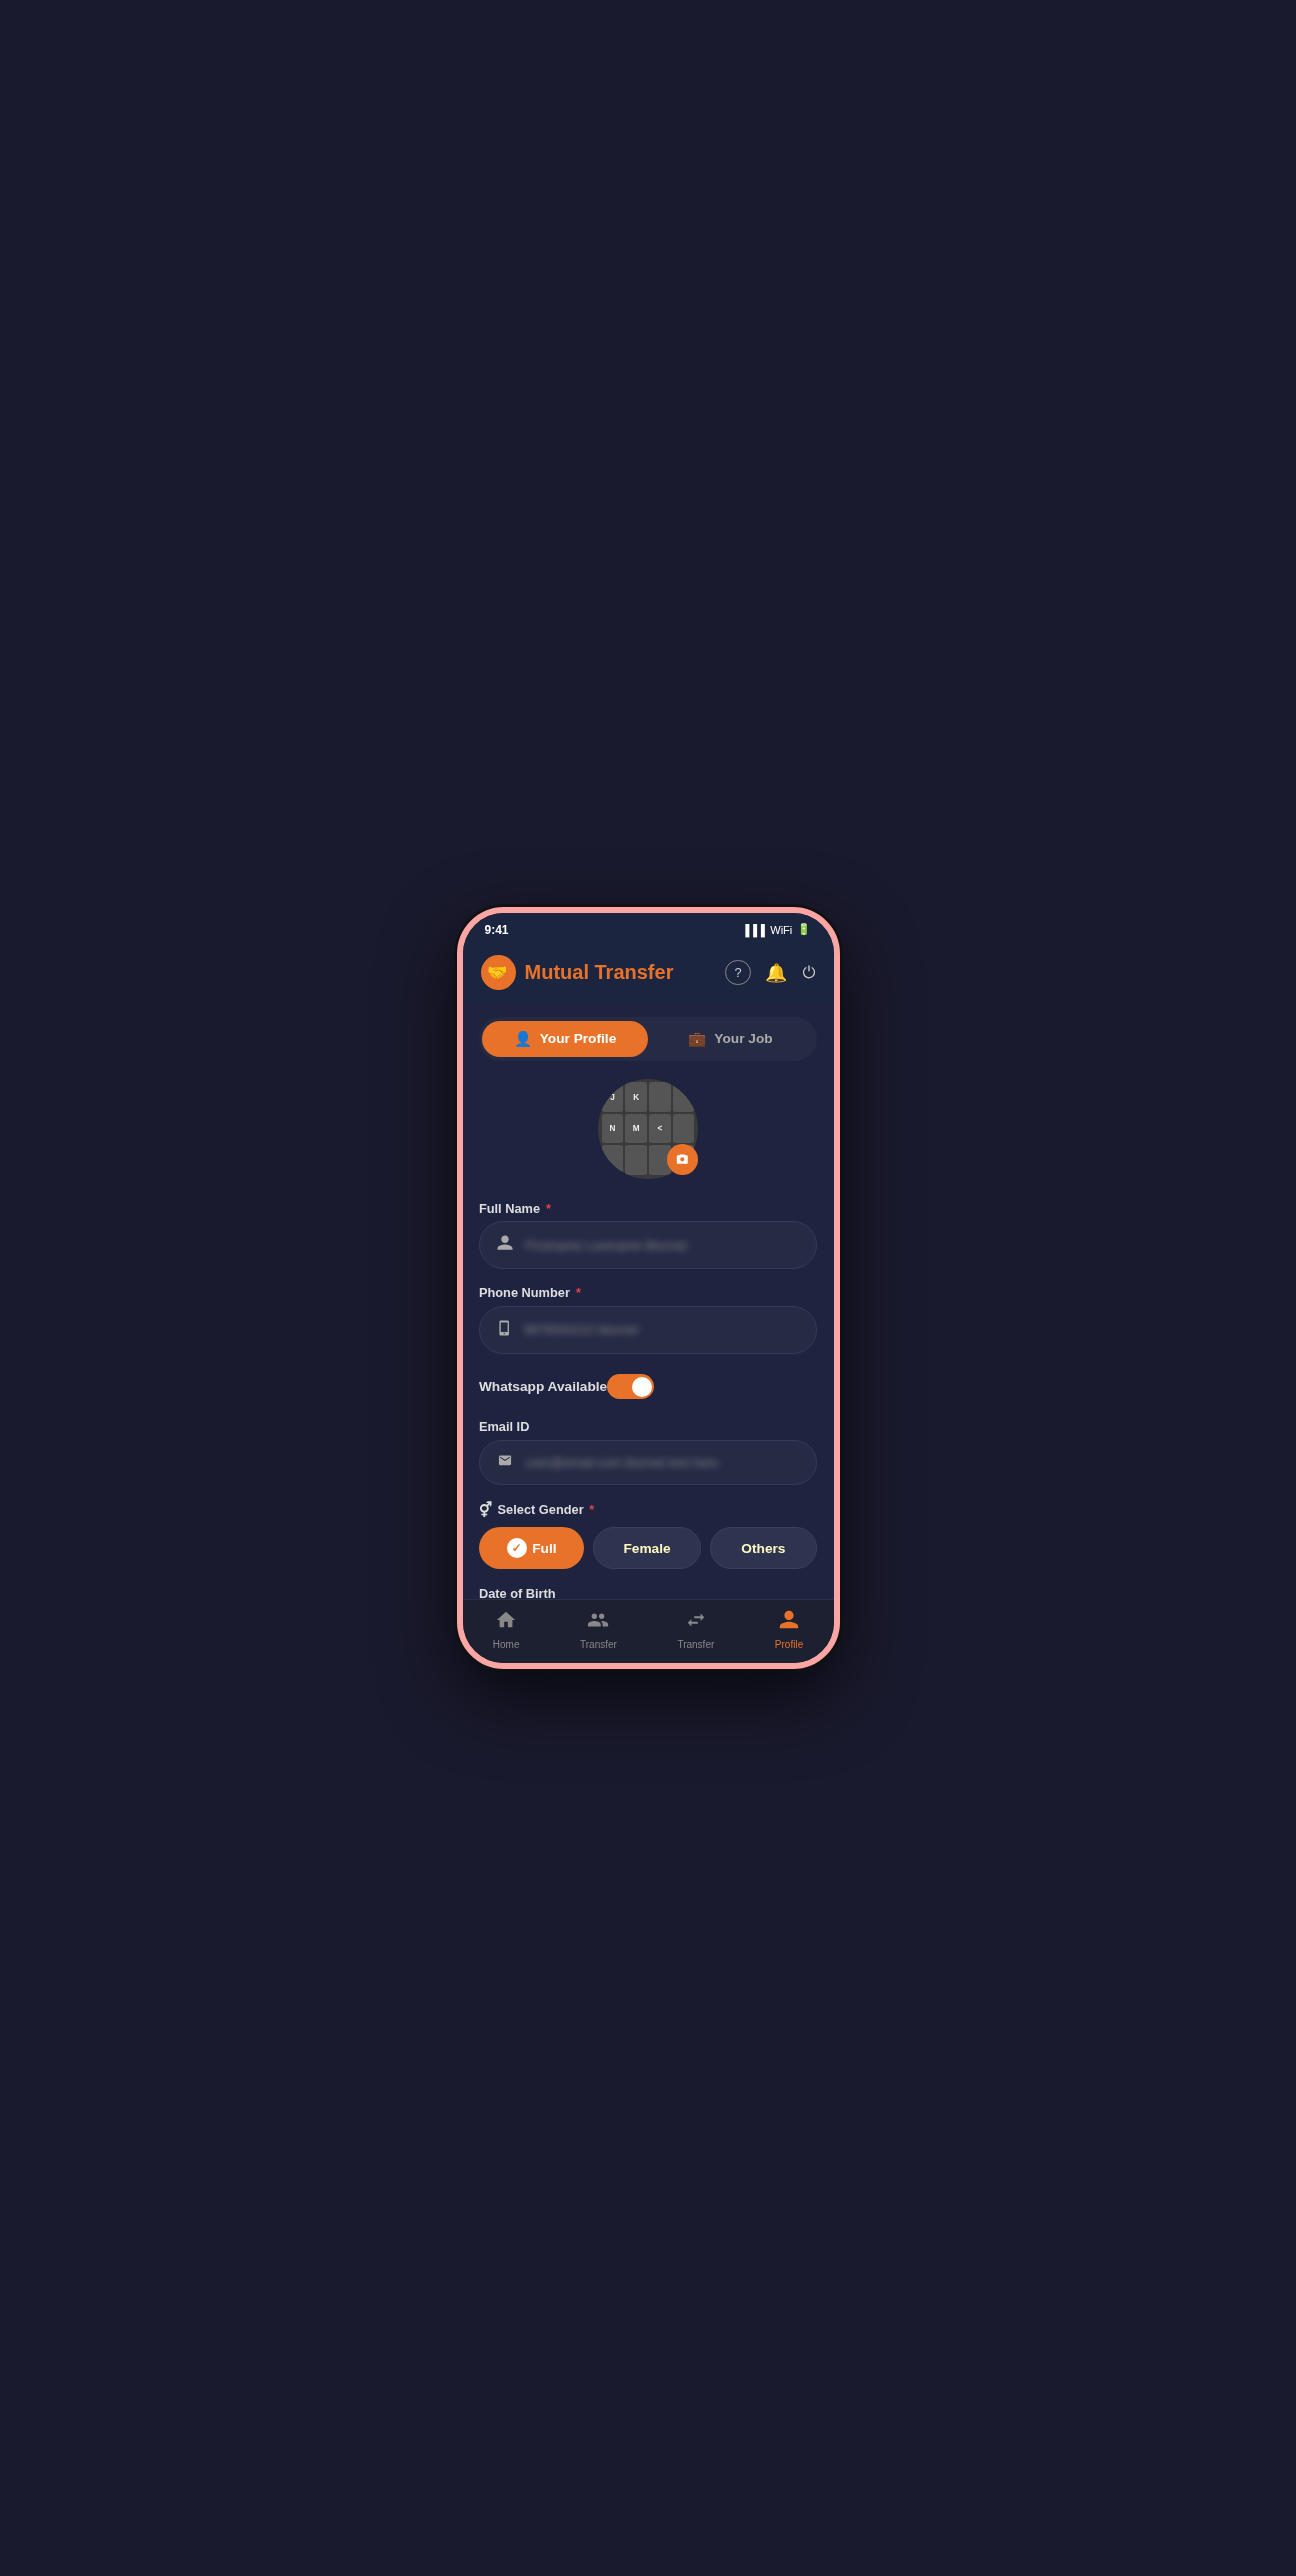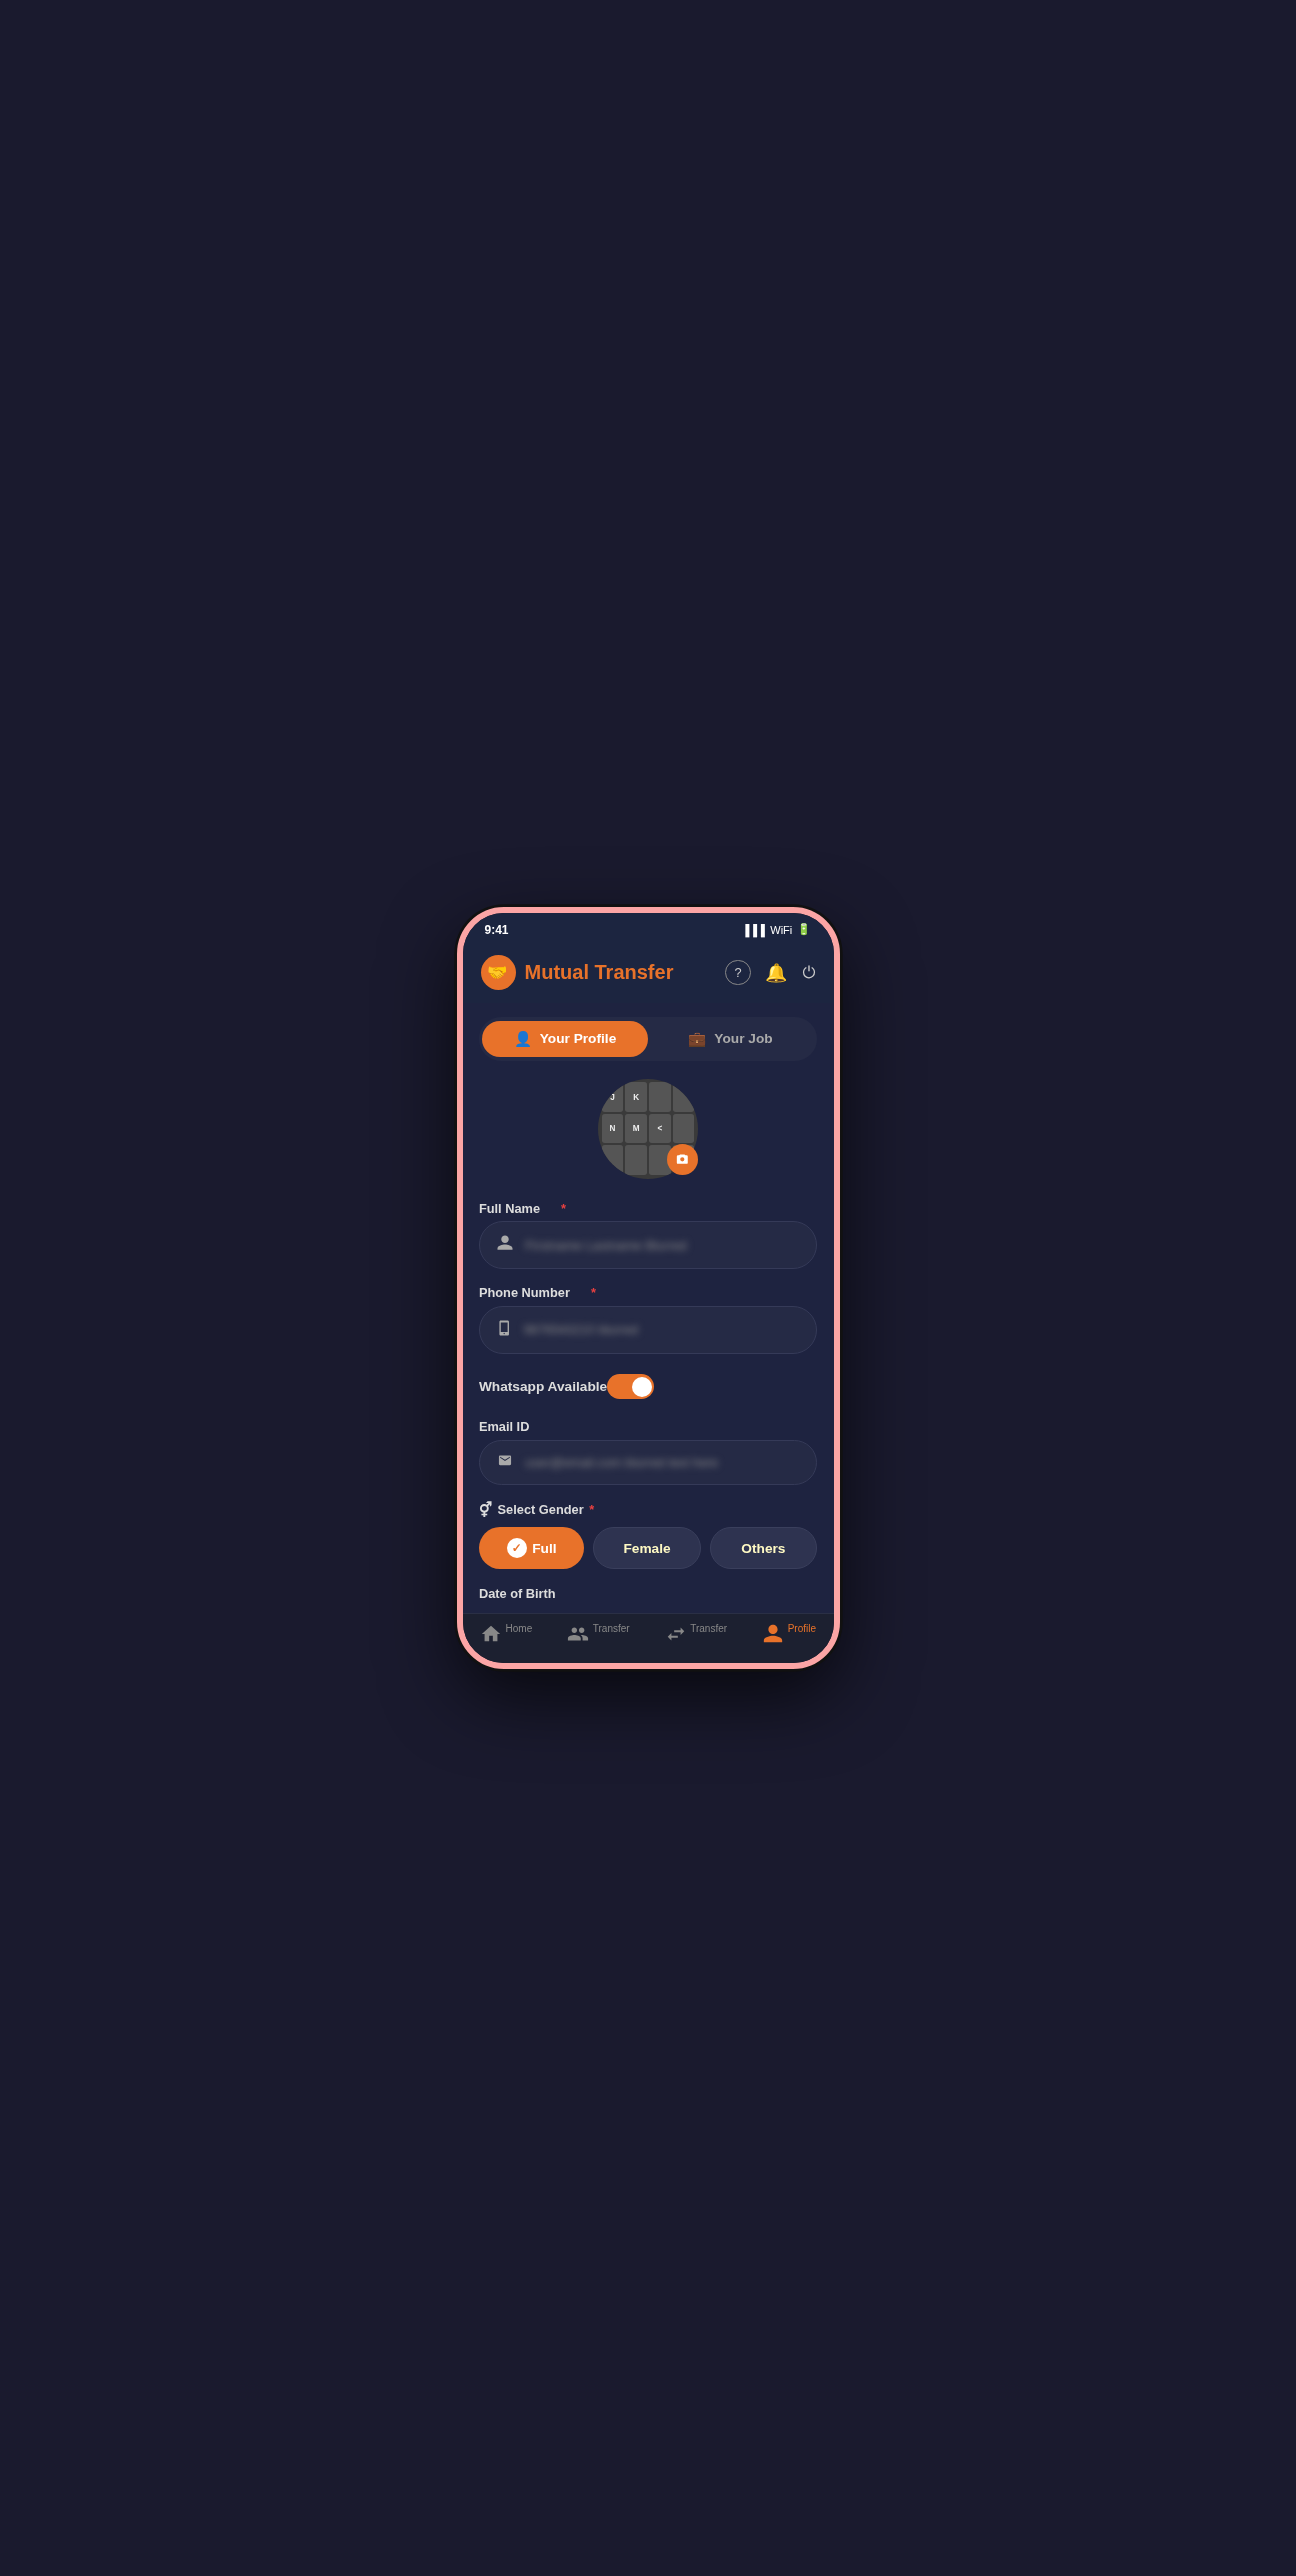--- a/index.html
+++ b/index.html
@@ -193,21 +193,21 @@
     .field-group {
       margin-bottom: 16.4px;
     }
     .field-label {
       color: #ddd;
       font-size: 12.8px;
       font-weight: 600;
       margin-bottom: 5.5px;
       display: flex;
       align-items: center;
-      gap: 21px;
+      gap: 6px;
     }
     .required-star {
       color: #e84040;
       font-size: 12.8px;
     }
     .field-input {
       background: #252a45;
       border: 0.9px solid #353a58;
       border-radius: 46px;
       padding: 12px 16.4px;
@@ -305,21 +305,22 @@
       background: #1c2030;
       display: flex;
       justify-content: space-around;
       align-items: center;
       padding: 9px 0 12.8px;
       flex-shrink: 0;
       border-top: 0.9px solid #2a2f45;
     }
     .nav-item {
       display: flex;
-      flex-direction: row;
+      flex-direction: column;
+      align-items: center;
       gap: 3.6px;
       cursor: pointer;
     }
     .nav-icon {
       font-size: 20px;
       color: #888;
     }
     .nav-icon.active {
       color: #e8722a;
     }

